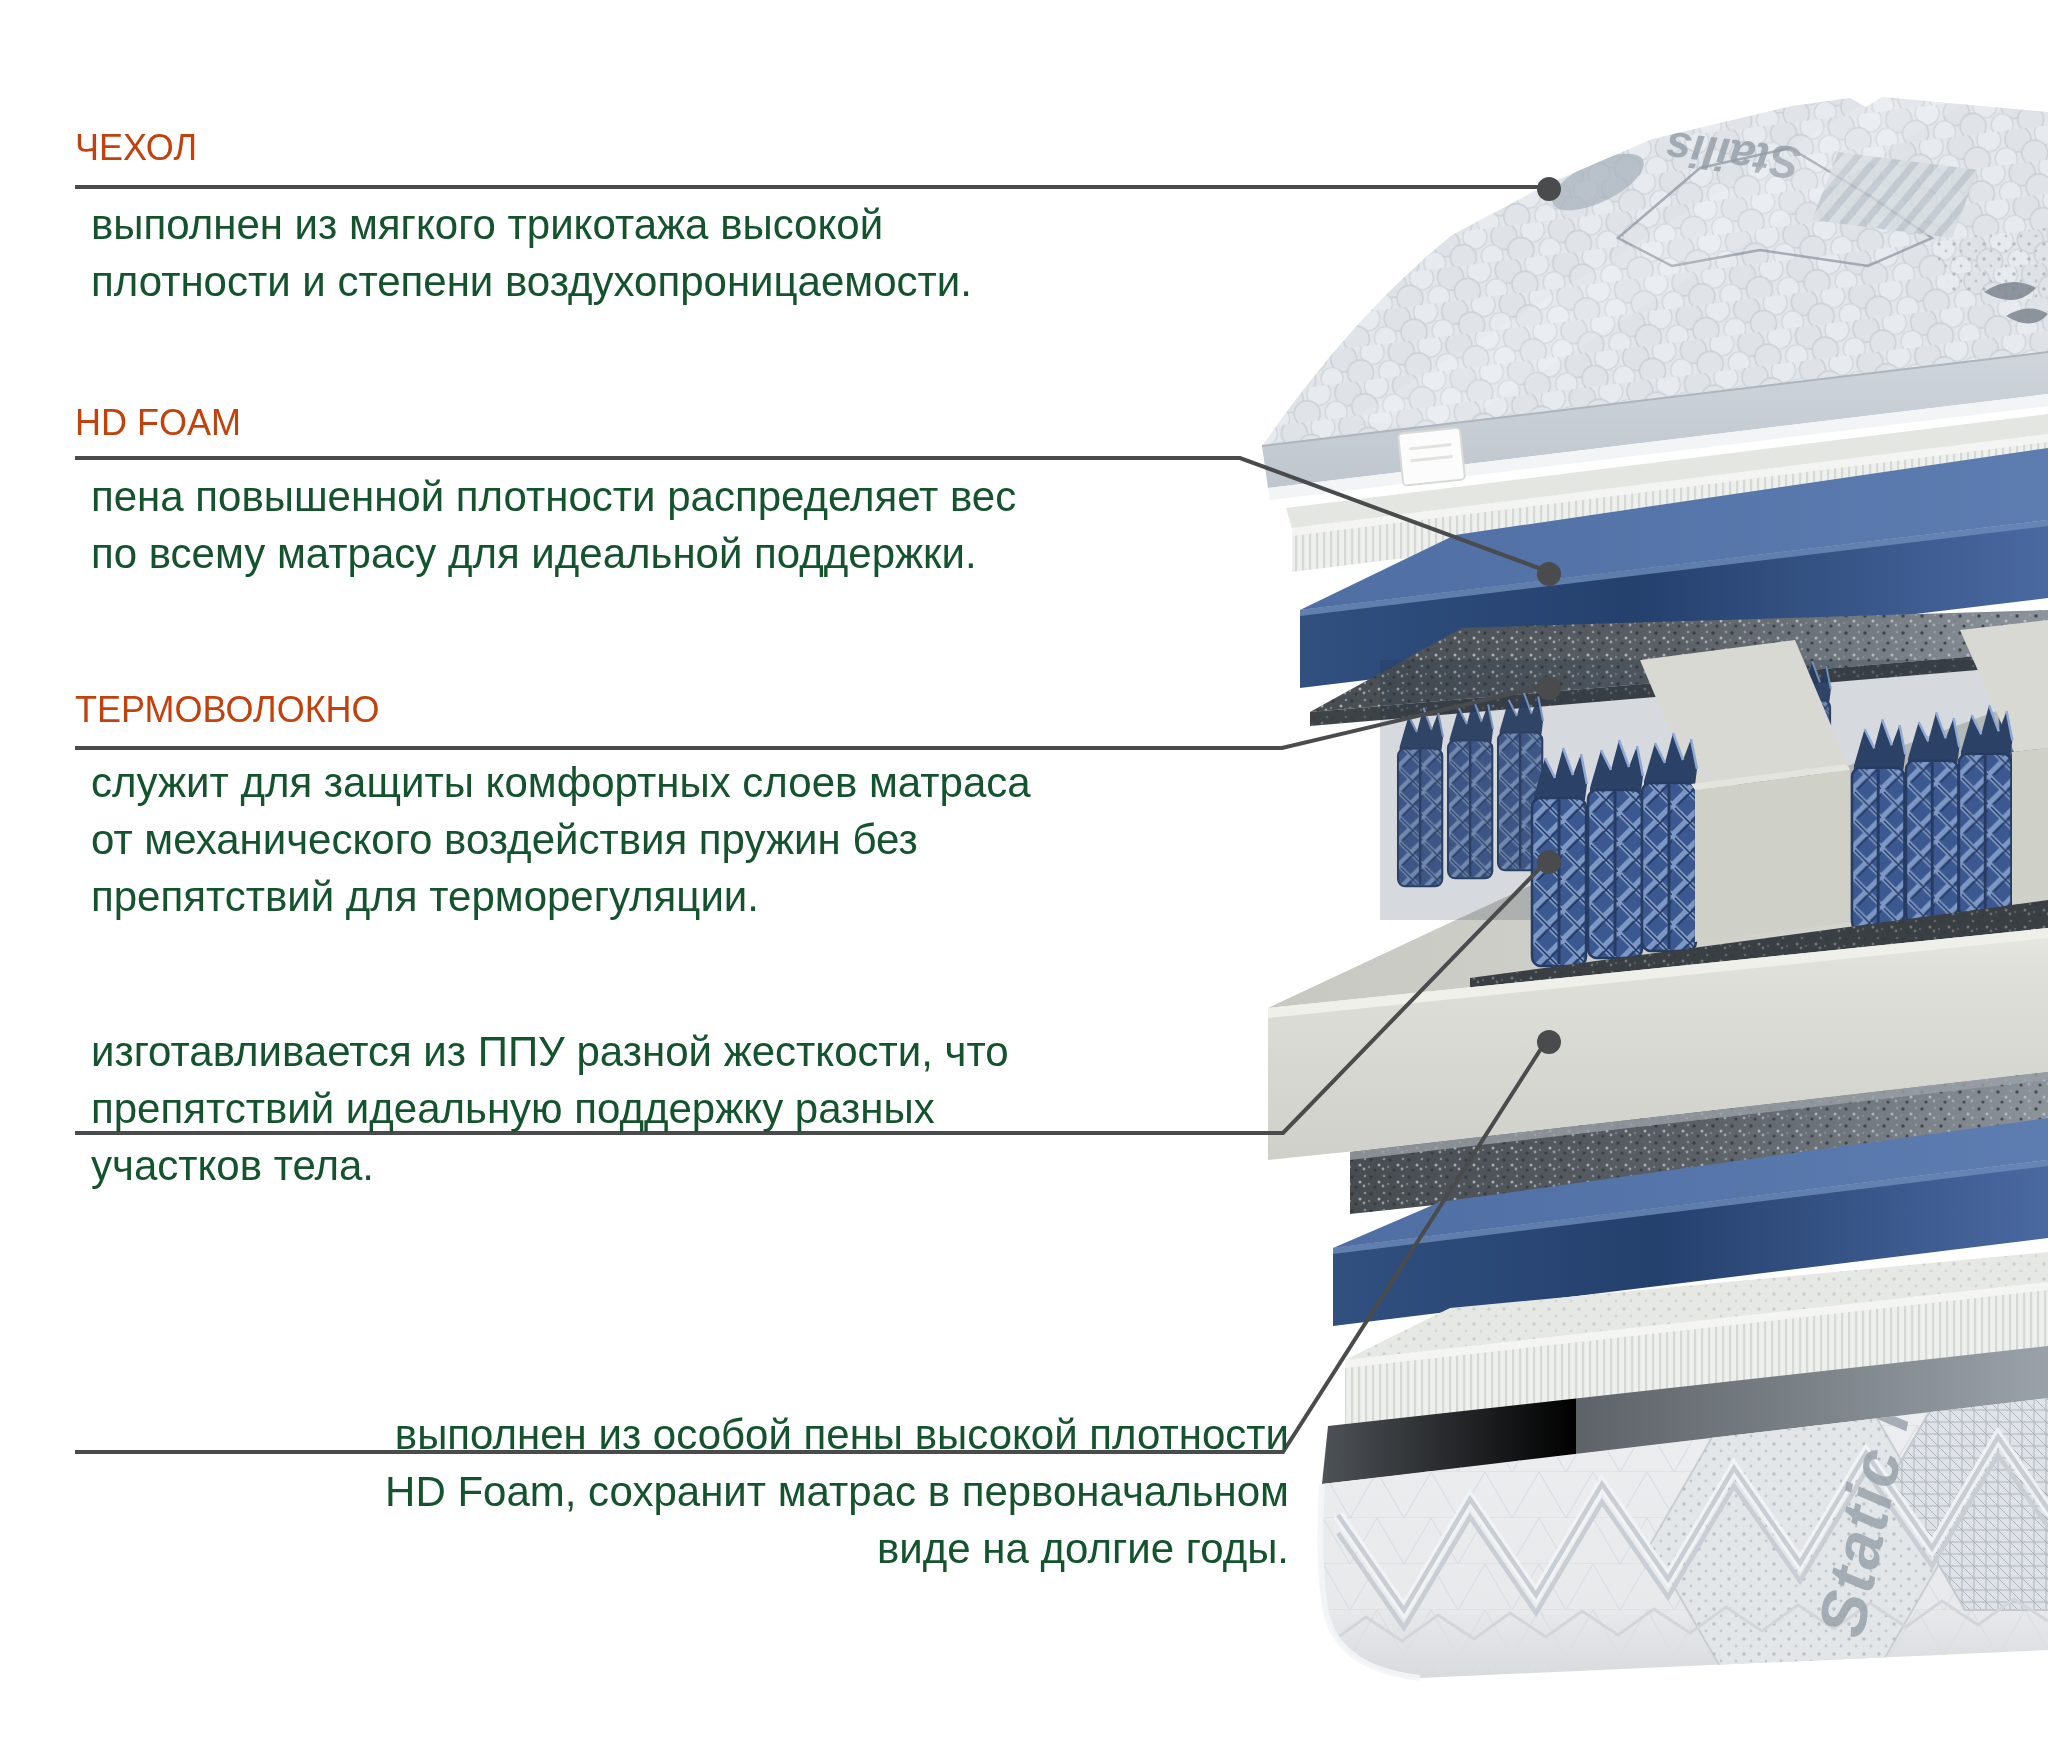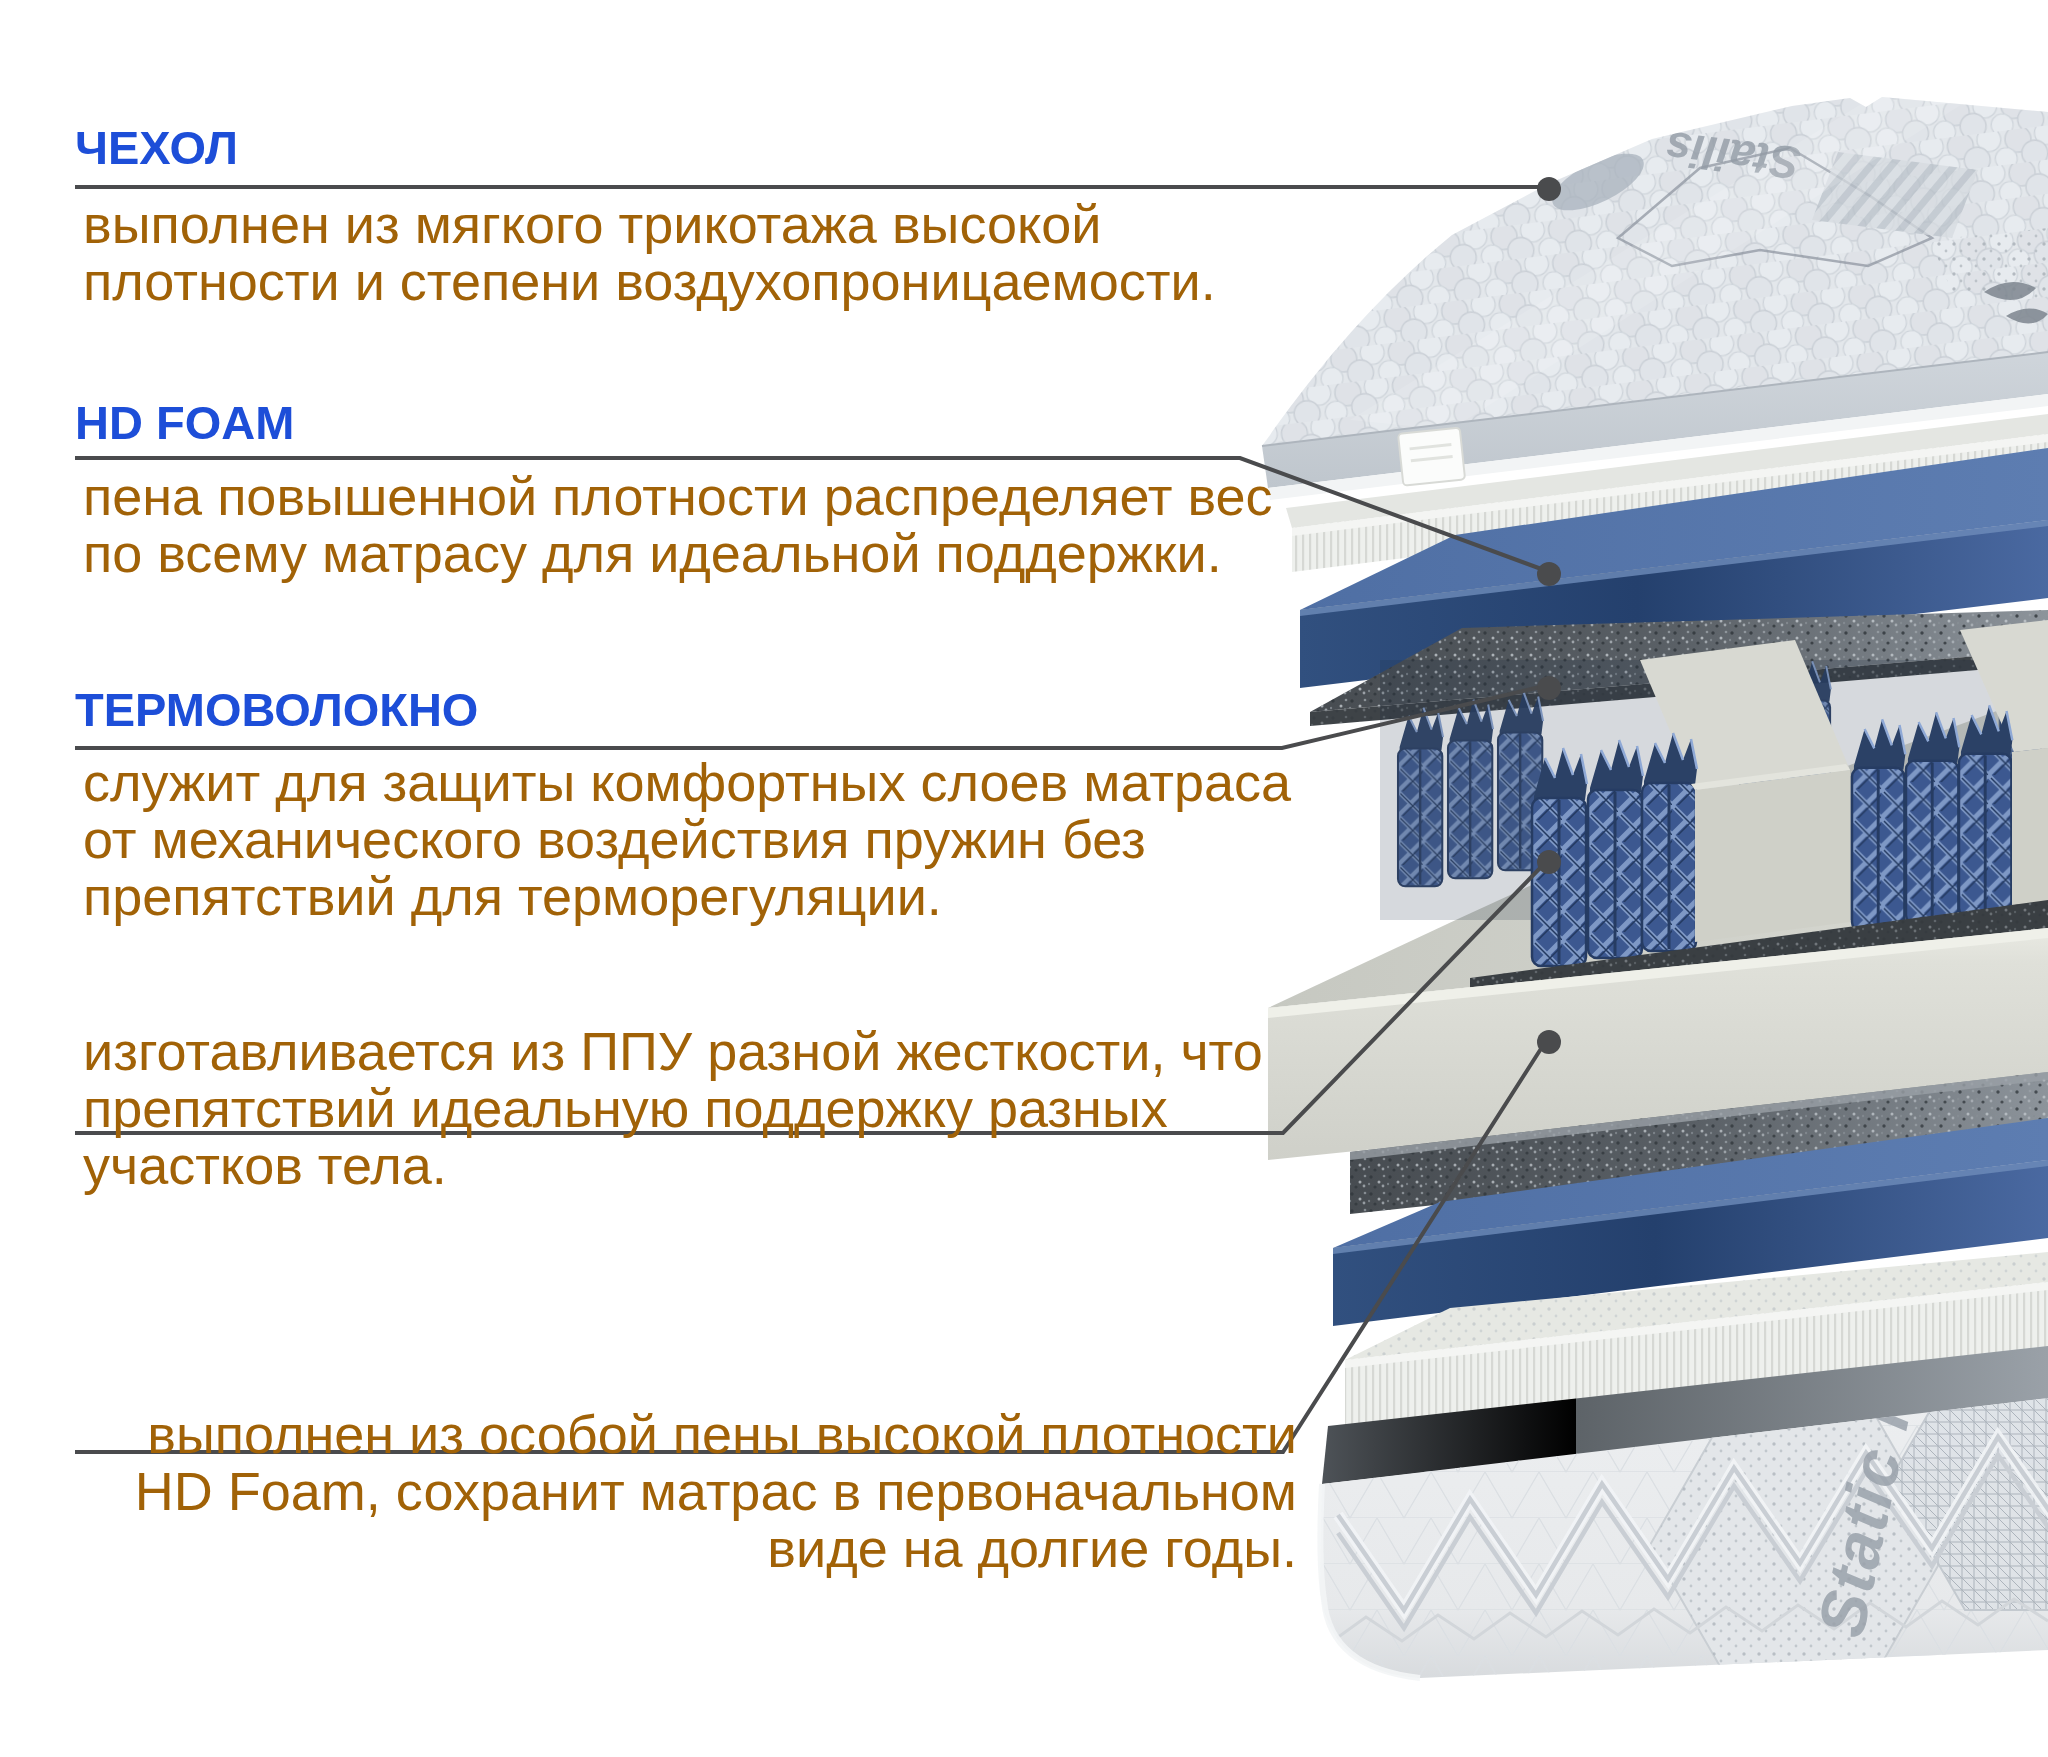--- a/index.html
+++ b/index.html
@@ -1,22 +1,22 @@
 <!DOCTYPE html>
 <html><head>
 <meta charset="utf-8">
 <style>
   html,body{margin:0;padding:0;background:#ffffff;}
   .canvas{position:relative;width:2048px;height:1757px;background:#ffffff;overflow:hidden;
           font-family:"Liberation Sans","DejaVu Sans",sans-serif;}
   .illus{position:absolute;left:0;top:0;width:2048px;height:1757px;}
   .section{position:absolute;left:75px;width:1230px;}
-  .section h2{margin:0;font-size:47px;line-height:55px;font-weight:700;color:#1d4ed8;
+  .section h2{margin:0;font-size:36px;line-height:55px;font-weight:400;color:#c2410c;
               letter-spacing:0px;white-space:pre-line;}
-  .section p{margin:8px;font-size:54px;line-height:57px;font-weight:400;color:#a16207;
+  .section p{margin:16px;font-size:42px;line-height:57px;font-weight:400;color:#14532d;
              white-space:pre-line;}
   .sec-cover{top:120px;}      .sec-cover p{margin-top:21px;}
   .sec-hdfoam{top:395px;}     .sec-hdfoam p{margin-top:18px;}
   .sec-thermo{top:682px;}     .sec-thermo p{margin-top:17px;}
   .sec-springs{top:1000px;}   .sec-springs p{margin-top:23px;}
   .sec-perimeter{top:1394px;} .sec-perimeter p{margin-top:12px;text-align:right;}
   svg text{font-family:"Liberation Sans","DejaVu Sans",sans-serif;}
 </style>
 </head>
 <body>

